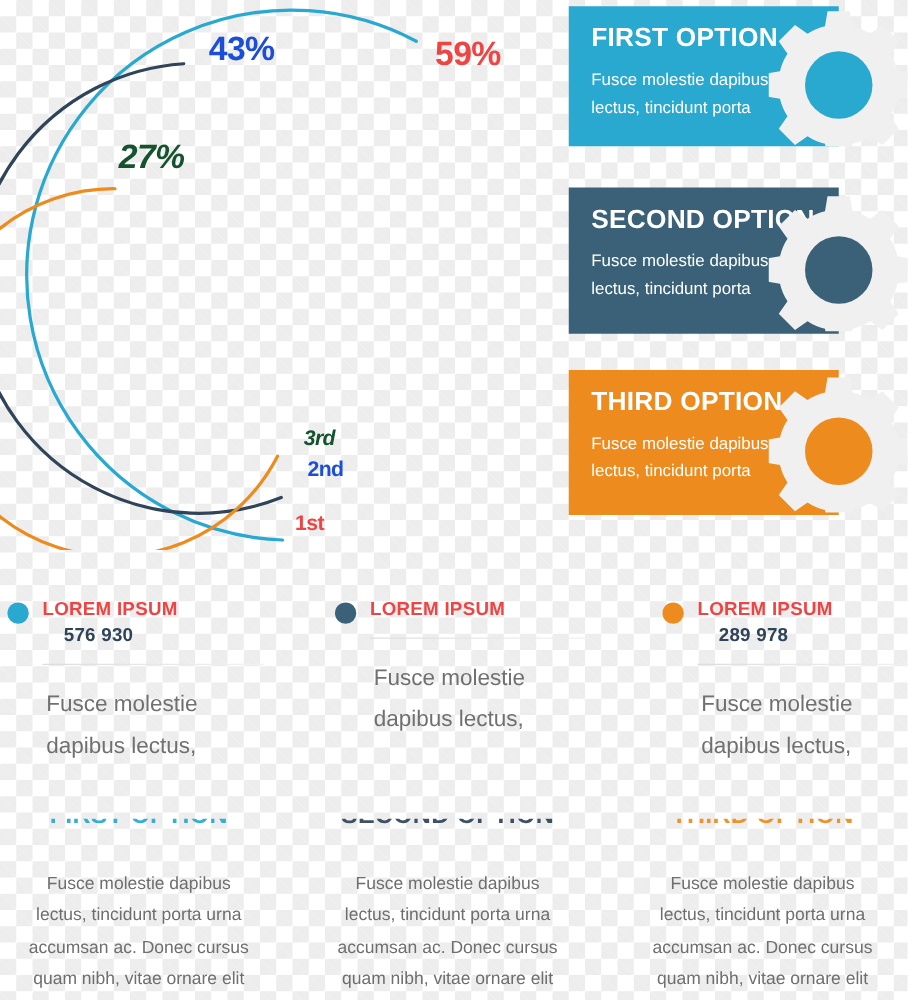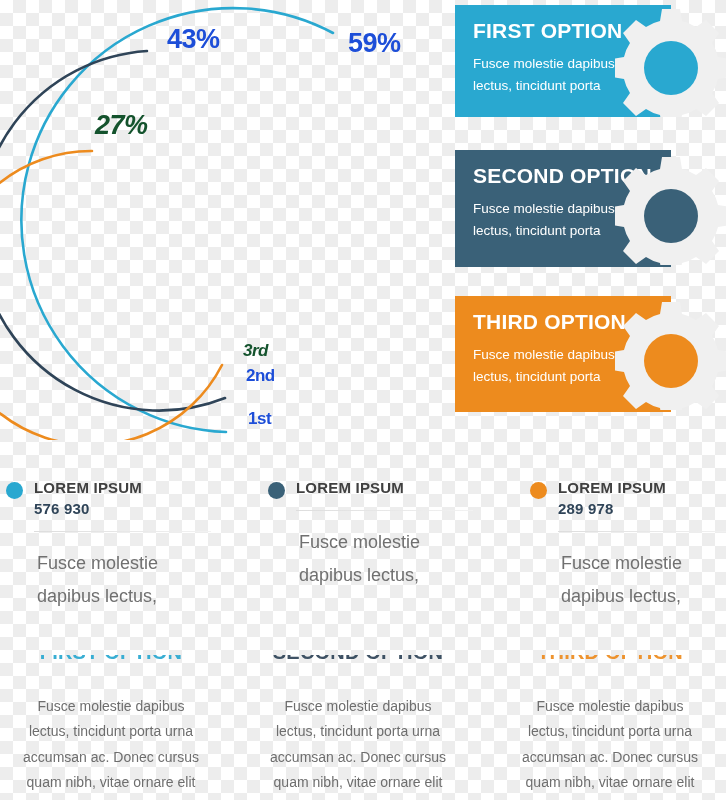--- a/index.html
+++ b/index.html
@@ -34,21 +34,21 @@
     font-weight: bold;
     letter-spacing: -0.5px;
     white-space: nowrap;
   }
   .pct {
     font-size: 27px;
   }
   .rank {
     font-size: 17px;
   }
-  .pct-blue   { color: #1d4ed8; }
+  .pct-blue   { color: #ef4444; }
   .pct-dark   { color: #1d4ed8; }
   .pct-orange { color: #14532d; font-style: italic; }
 
   
   .option-card {
     position: absolute;
     left: 455px;
     width: 216px;
     box-sizing: border-box;
     padding: 14px 18px 12px 18px;
@@ -107,30 +107,31 @@
     margin-top: 4px;
     margin-right: 11px;
   }
   .dot-blue   { background: #29A8D0; }
   .dot-dark   { background: #3A6178; }
   .dot-orange { background: #ED8B1E; }
 
   .legend-title {
     font-size: 15px;
     font-weight: bold;
-    color: #404040;
+    color: #ef4444;
     letter-spacing: 0.2px;
     line-height: 1.3;
   }
   .legend-value {
     font-size: 15px;
     font-weight: bold;
     color: #2F4458;
     letter-spacing: 0.2px;
     line-height: 1.5;
+    margin-left: 17px;
   }
   .legend-rule {
     margin: 11px 0 0 28px;
     height: 1px;
     background: linear-gradient(to right, #dddddd, #f2f2f2);
   }
   .legend-desc {
     margin: 15px 0 0 31px;
     font-size: 18px;
     line-height: 1.82;
@@ -188,21 +189,21 @@
 
     <path d="M 92 151 A 147 147 0 1 0 222 365" fill="none" stroke="#ED8B1E" stroke-width="2.6" stroke-linecap="round"></path>
   </svg>
 
   <span class="arc-label pct pct-blue" style="left:348px; top:28px;">59%</span>
   <span class="arc-label pct pct-dark" style="left:167px; top:24px;">43%</span>
   <span class="arc-label pct pct-orange" style="left:95px; top:110px;">27%</span>
 
   <span class="arc-label rank pct-orange" style="left:243px; top:341px;">3rd</span>
   <span class="arc-label rank pct-dark" style="left:246px; top:366px;">2nd</span>
-  <span class="arc-label rank pct-blue" style="left:248px; top:409px;">1st</span>
+  <span class="arc-label rank pct-blue" style="left:236px; top:409px;">1st</span>
 </div>
 
 <div id="card-1" class="option-card card-blue">
   <div class="card-title">FIRST OPTION</div>
   <p class="card-body">
     <span>Fusce molestie dapibus</span><br>
     <span>lectus, tincidunt porta</span>
   </p>
   <div class="gear-wrap">
     <svg viewBox="0 0 112 112" width="112" height="112">

